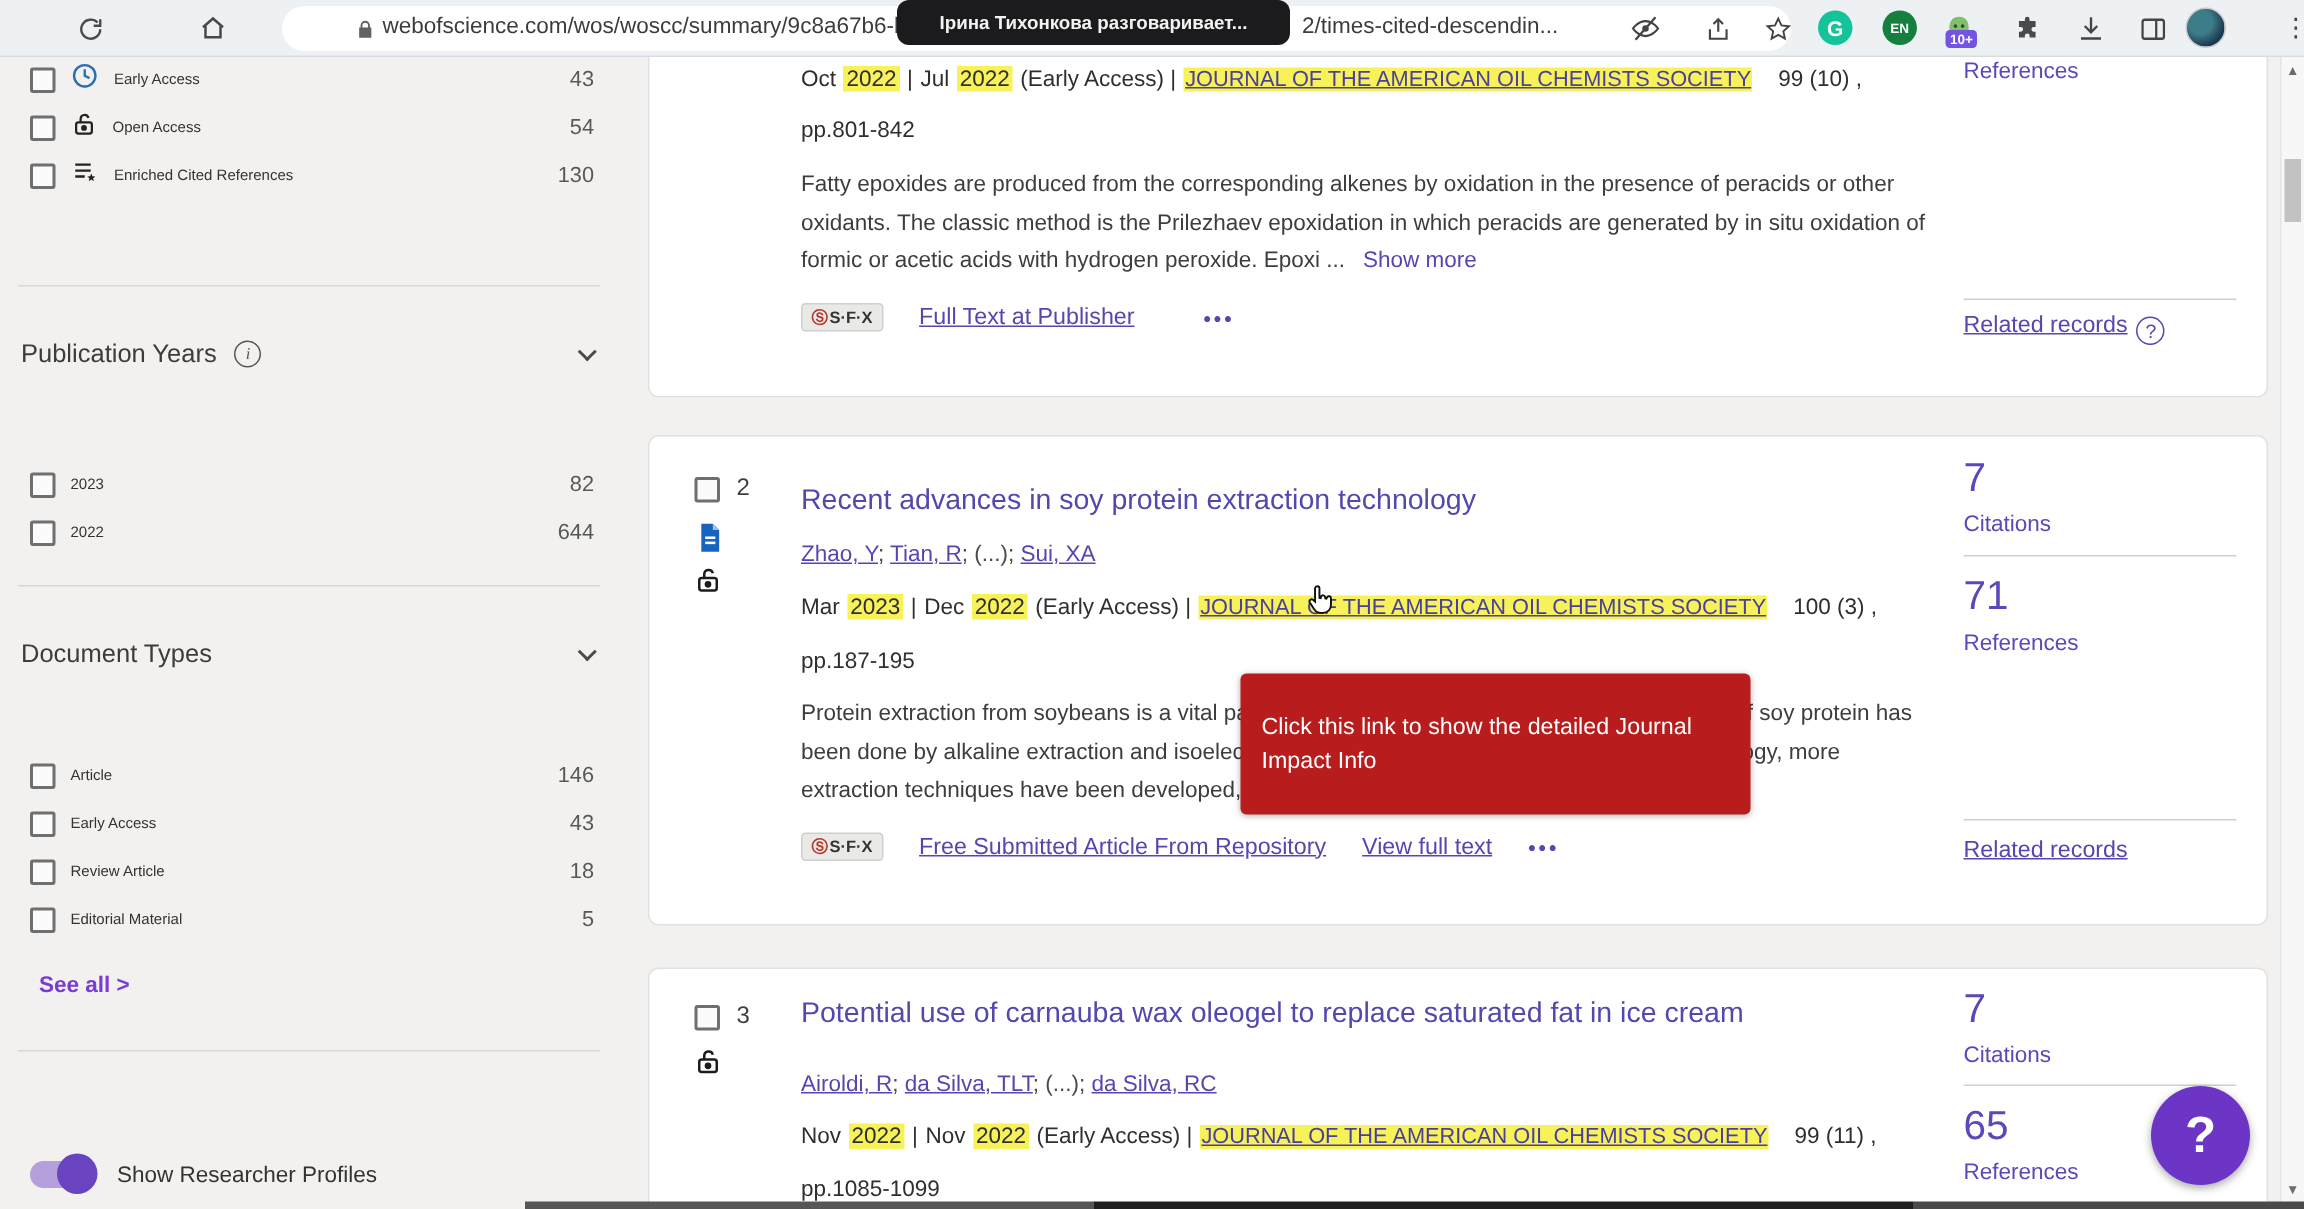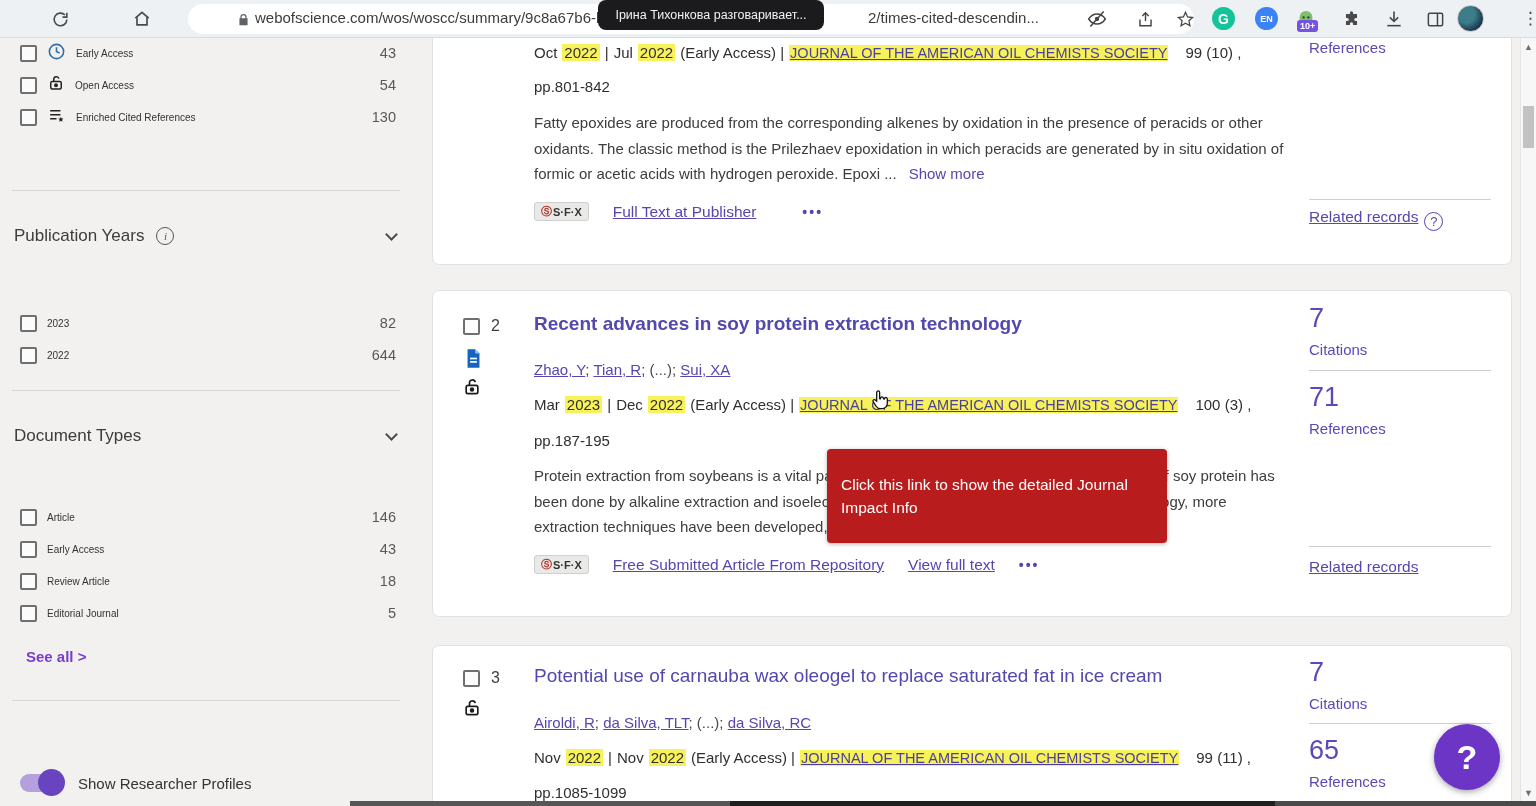--- a/index.html
+++ b/index.html
@@ -5,22 +5,22 @@
   * { box-sizing: border-box; margin: 0; padding: 0; }
   body { font-family: "Liberation Sans", sans-serif; }
   .page { position: relative; width: 1536px; height: 806px; background:#f2f1ef; overflow:hidden; }
 
   
   .chrome { position:absolute; top:0; left:0; right:0; height:38px; background:#eef1f4; border-bottom:1px solid #d8dbdf; z-index:40; }
   .chrome .icn { position:absolute; top:8px; width:22px; height:22px; display:flex; align-items:center; justify-content:center; color:#494949; }
   .omnibox { position:absolute; left:188px; top:4px; width:1006px; height:30px; background:#fff; border-radius:15px; }
   .url { position:absolute; left:255px; top:9px; font-size:15px; color:#3c3c3c; white-space:nowrap; }
   .url2 { position:absolute; left:868px; top:9px; font-size:15px; color:#3c3c3c; white-space:nowrap; }
-  .notice { position:absolute; left:598px; top:0; width:226px; height:30px; background:#1b1b1e; border-radius:8px; color:#f2f2f2;
-            font-size:12.5px; font-weight:normal; display:flex; align-items:center; justify-content:center; z-index:60; overflow:hidden; white-space:nowrap; }
+  .notice { position:absolute; left:598px; top:0; width:262px; height:30px; background:#1b1b1e; border-radius:8px; color:#f2f2f2;
+            font-size:12.5px; font-weight:bold; display:flex; align-items:center; justify-content:center; z-index:60; overflow:hidden; white-space:nowrap; }
   .badge-circle { position:absolute; top:7px; width:23px; height:23px; border-radius:50%; color:#fff; display:flex; align-items:center; justify-content:center; font-weight:bold; }
   .ext-badge { position:absolute; top:20px; font-size:9px; background:#7453e0; color:#fff; border-radius:3px; padding:1px 3px; font-weight:bold; z-index:2;}
   .avatar { position:absolute; top:5px; width:27px; height:27px; border-radius:50%; background:radial-gradient(circle at 35% 35%, #3d7d8a 0 35%, #1d3b51 70%, #101c2c); border:1px solid #c9c9c9;}
   .dots-v { position:absolute; top:8px; font-size:17px; color:#444; letter-spacing:0; }
 
   
   .sidebar { position:absolute; top:38px; left:0; width:418px; bottom:0; background:#f2f1ef; z-index:5;}
   .srow { position:absolute; left:20px; right:22px; height:22px; display:flex; align-items:center; gap:10px; }
   .cb { width:17px; height:17px; min-width:17px; border:2px solid #6f6f6f; border-radius:2px; background:#fbfbfb; }
   .slabel { font-size:10px; color:#333; white-space:nowrap; }
@@ -116,21 +116,21 @@
         <svg width="19" height="19" viewBox="0 0 24 24">
             <path d="M12 3l2.7 5.8 6.3.7-4.7 4.2 1.3 6.2-5.6-3.2-5.6 3.2 1.3-6.2L3 9.5l6.3-.7z" fill="none" stroke="#444" stroke-width="1.6"></path>
           </svg>
       </div>
     </div>
     <div class="url">webofscience.com/wos/woscc/summary/9c8a67b6-b12b-4</div>
     <div class="url2">2/times-cited-descendin...</div>
     <div class="notice">Ірина Тихонкова разговаривает...</div>
 
     <div class="badge-circle" style="left:1212px; background:#15c39a; font-size:14px;">G</div>
-    <div class="badge-circle" style="left:1255px; background:#3b82f6; font-size:9px;">EN</div>
+    <div class="badge-circle" style="left:1255px; background:#15803d; font-size:9px;">EN</div>
     <div class="icn" style="left:1295px;">
       <svg width="20" height="16" viewBox="0 0 24 20">
           <path d="M4 18V8a8 8 0 0 1 16 0v10l-3-2-3 2-2-2-2 2-3-2z" fill="#7fbf6d"></path>
           <circle cx="9" cy="8" r="1.5" fill="#2c4c24"></circle>
           <circle cx="15" cy="8" r="1.5" fill="#2c4c24"></circle>
           <path d="M7 2l2 3M17 2l-2 3" stroke="#7fbf6d" stroke-width="1.6"></path>
         </svg>
     </div>
     <div class="ext-badge" style="left:1297px;">10+</div>
     <div class="icn" style="left:1340px;">
@@ -220,21 +220,21 @@
       <span class="slabel">Early Access</span>
       <span class="scount">43</span>
     </div>
     <div class="srow" style="top:532px;">
       <span class="cb"></span>
       <span class="slabel">Review Article</span>
       <span class="scount">18</span>
     </div>
     <div class="srow" style="top:564px;">
       <span class="cb"></span>
-      <span class="slabel">Editorial Journal</span>
+      <span class="slabel">Editorial Material</span>
       <span class="scount">5</span>
     </div>
     <div class="seeall" style="top:610px;">See all &gt;</div>
 
     <div class="sdivider" style="top:662px;"></div>
 
     <div class="srow" style="top:734px; gap:16px;">
       <span class="toggle">
           <span class="knob"></span>
         </span>
@@ -259,21 +259,21 @@
     <div class="abs cit-label" style="left:876px; top:1px;">References</div>
     <div class="abs rc-divider" style="left:876px; top:161px;"></div>
     <div class="abs" style="left:876px; top:170px;">
       <a class="related">Related records</a><span class="qmark">?</span>
     </div>
   </div>
 
   <div class="card card2">
     <span class="cb abs" style="left:30px; top:27px;"></span>
     <span class="abs recnum" style="left:58px; top:26px;">2</span>
-    <a class="abs rtitle" style="left:101px; top:22px;font-weight:bold;">Recent advances in soy protein extraction technology</a>
+    <a class="abs rtitle" style="left:101px; top:32px;">Recent advances in soy protein extraction technology</a>
     <span class="abs" style="left:32px; top:57px;"><svg width="17" height="21" viewBox="0 0 20 24">
           <path d="M3 1h9l5 5v17H3z" fill="#1565c0"></path>
           <path d="M12 1l5 5h-5z" fill="#9cc0ea"></path>
           <rect x="6" y="11" width="8" height="2" fill="#fff"></rect>
           <rect x="6" y="15" width="8" height="2" fill="#fff"></rect>
         </svg></span>
     <span class="abs" style="left:29px; top:85px;"><svg width="20" height="22" viewBox="0 0 24 24" fill="none" stroke="#1c1c1c" stroke-width="2">
           <rect x="5" y="10" width="14" height="10" rx="2"></rect>
           <path d="M9 10V7a3.5 3.5 0 0 1 6.9-.8"></path>
           <circle cx="12" cy="15" r="1.7" fill="#1c1c1c"></circle>

